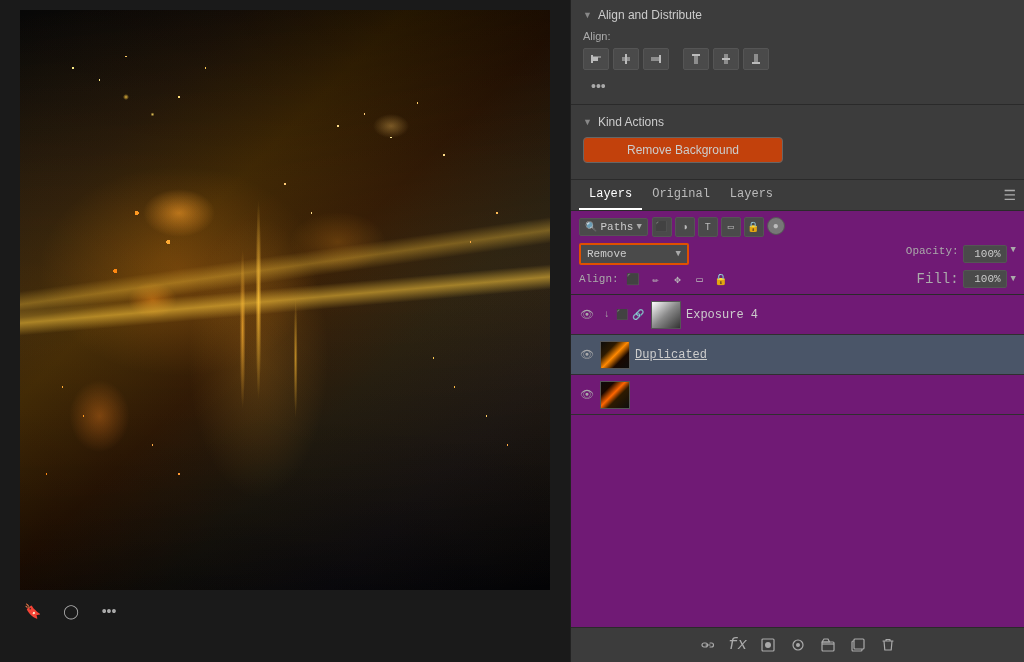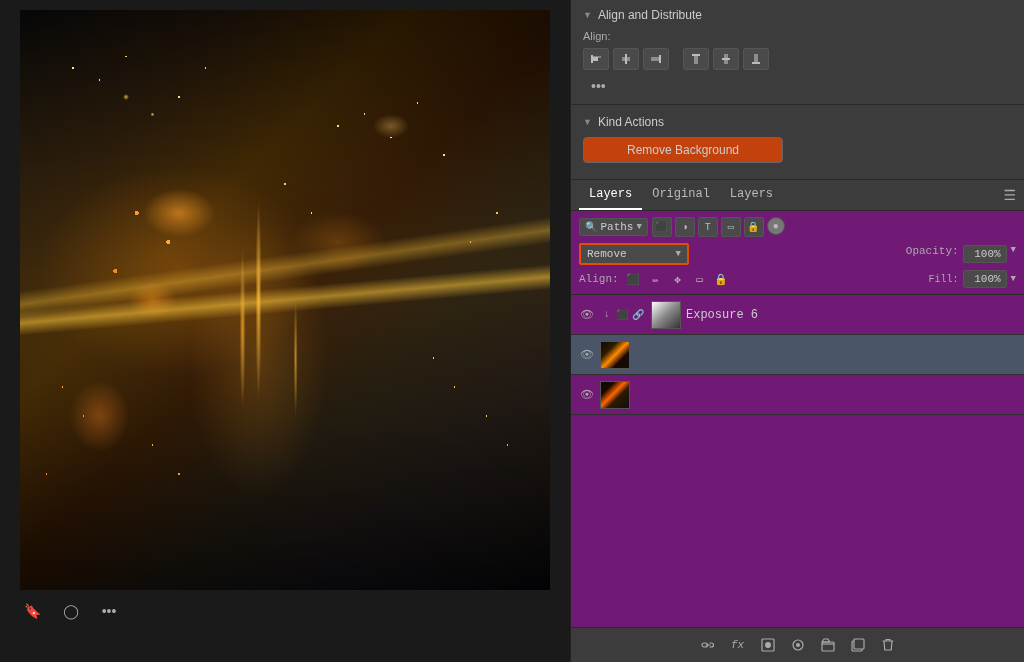--- a/index.html
+++ b/index.html
@@ -349,21 +349,21 @@
 
     .fill-row {
       display: flex;
       align-items: center;
       gap: 4px;
       margin-left: auto;
     }
 
     .fill-label {
       color: #aaa;
-      font-size: 10px;
+      font-size: 14px;
     }
 
     .fill-value {
       background: #4a4a4a;
       border: 1px solid #555;
       border-radius: 2px;
       color: #ccc;
       padding: 2px 5px;
       font-size: 11px;
       width: 44px;
@@ -642,46 +642,47 @@
             <defs>
               <linearGradient id="expGrad" x1="0%" y1="0%" x2="100%" y2="100%">
                 <stop offset="0%" style="stop-color:#fff"></stop>
                 <stop offset="50%" style="stop-color:#888"></stop>
                 <stop offset="100%" style="stop-color:#333"></stop>
               </linearGradient>
             </defs>
             <rect width="28" height="26" fill="url(#expGrad)"></rect>
           </svg>
         </div>
-        <span class="layer-name">Exposure 6</span>
+        <span class="layer-name">Exposure 4</span>
       </div>
 
       <div class="layer-item selected">
         <div class="eye-icon">👁</div>
         <div class="layer-thumb">
           <div class="layer-thumb-img"></div>
         </div>
+        <span class="layer-name underline">Duplicated</span>
       </div>
 
       <div class="layer-item">
         <div class="eye-icon">👁</div>
         <div class="layer-thumb">
           <div class="layer-thumb-img" style="background: linear-gradient(135deg, #0a0a0a 0%, #1a0800 25%, #ff6600 45%, #2d1a00 60%, #0d0d0d 100%);"></div>
         </div>
       </div>
 
     </div>
 
     <div class="layers-bottom">
       <div class="bottom-icon">
         <svg width="16" height="14" viewBox="0 0 16 14" fill="none">
           <path d="M6 7H10M4 5h1.5a2 2 0 110 4H4a2 2 0 110-4zm6 0h1.5a2 2 0 110 4H10" stroke="#aaa" stroke-width="1.2" stroke-linecap="round"></path>
         </svg>
       </div>
-      <div class="bottom-icon" style="font-style:italic;font-size:11px;color:#aaa;">fx</div>
+      <div class="bottom-icon" style="font-style:italic;font-size:16px;color:#aaa;">fx</div>
       <div class="bottom-icon">
         <svg width="14" height="14" viewBox="0 0 14 14" fill="none">
           <rect x="1" y="1" width="12" height="12" rx="1" stroke="#aaa" stroke-width="1.2" fill="none"></rect>
           <circle cx="7" cy="7" r="3" fill="#aaa"></circle>
         </svg>
       </div>
       <div class="bottom-icon">
         <svg width="14" height="14" viewBox="0 0 14 14" fill="none">
           <circle cx="7" cy="7" r="5" stroke="#aaa" stroke-width="1.2" fill="none"></circle>
           <circle cx="7" cy="7" r="2" fill="#aaa"></circle>

